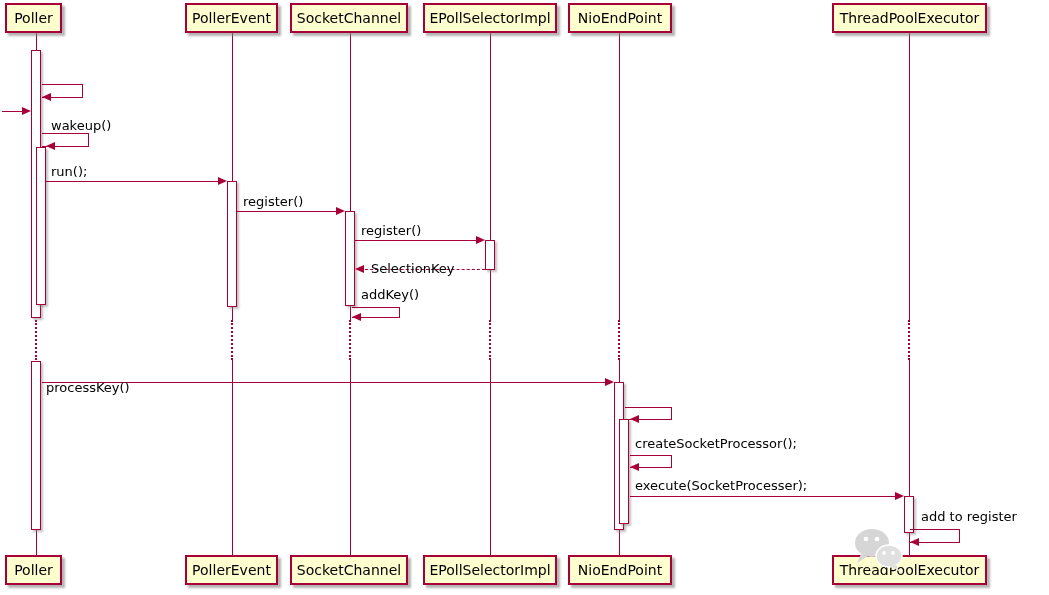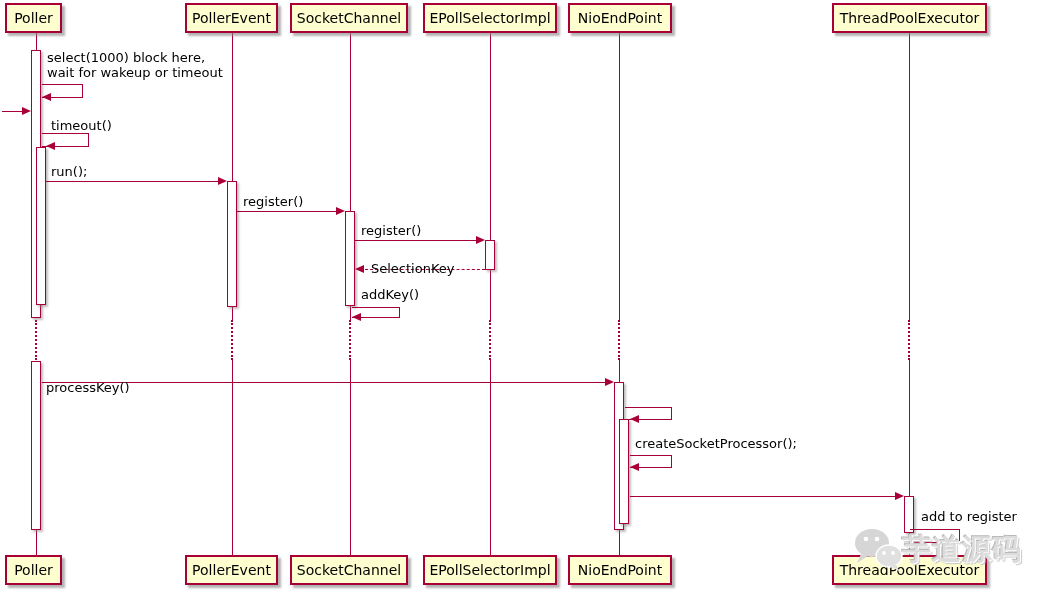--- a/index.html
+++ b/index.html
@@ -108,30 +108,29 @@
 
   <div class="self" style="left:630px;top:455px;width:42px;height:13px"></div>
   <div class="ar l" style="left:630px;top:463px"></div>
 
   <div class="h" style="left:630px;top:496px;width:265px"></div>
   <div class="ar r" style="left:895px;top:492px"></div>
 
   <div class="self" style="left:910px;top:529px;width:50px;height:14px"></div>
   <div class="ar l" style="left:910px;top:538px"></div>
 
-  <div class="ml" style="left:47px;top:50px">select(1000) block here,
- wait for wakeup or timeout</div>
-  <div class="ml" style="left:51px;top:118px">timeout()</div>
+  <div class="ml" style="left:51px;top:118px">wakeup()</div>
   <div class="ml" style="left:51px;top:164px">run();</div>
   <div class="ml" style="left:243px;top:194px">register()</div>
   <div class="ml" style="left:361px;top:223px">register()</div>
   <div class="ml" style="left:371px;top:261px">SelectionKey</div>
   <div class="ml" style="left:361px;top:287px">addKey()</div>
   <div class="ml" style="left:46px;top:380px">processKey()</div>
   <div class="ml" style="left:635px;top:436px">createSocketProcessor();</div>
+  <div class="ml" style="left:635px;top:478px">execute(SocketProcesser);</div>
   <div class="ml" style="left:921px;top:509px">add to register</div>
 
   <div class="pbox" style="left:5px;top:3px;width:57px">Poller</div>
   <div class="pbox" style="left:185px;top:3px;width:93px">PollerEvent</div>
   <div class="pbox" style="left:290px;top:3px;width:118px">SocketChannel</div>
   <div class="pbox" style="left:423px;top:3px;width:134px">EPollSelectorImpl</div>
   <div class="pbox" style="left:568px;top:3px;width:104px">NioEndPoint</div>
   <div class="pbox" style="left:832px;top:3px;width:155px">ThreadPoolExecutor</div>
 
   <div class="pbox" style="left:5px;top:555px;width:57px">Poller</div>
@@ -147,16 +146,15 @@
         <ellipse cx="20" cy="17" rx="17" ry="14" fill="#d6d6d6"></ellipse>
         <polygon points="9,28 5,37 16,30" fill="#d6d6d6"></polygon>
         <circle cx="14" cy="13" r="2.3" fill="#ffffff"></circle>
         <circle cx="25" cy="13" r="2.3" fill="#ffffff"></circle>
         <ellipse cx="37" cy="30" rx="13" ry="11" fill="#e0e0e0" stroke="#ffffff" stroke-width="1.5"></ellipse>
         <polygon points="44,39 48,46 38,40" fill="#e0e0e0"></polygon>
         <circle cx="32" cy="27" r="1.9" fill="#ffffff"></circle>
         <circle cx="41" cy="27" r="1.9" fill="#ffffff"></circle>
       </svg>
     </span>
-    <span class="wm-text">芋道源码</span>
   </div>
 
 </div>
 
 </body></html>

